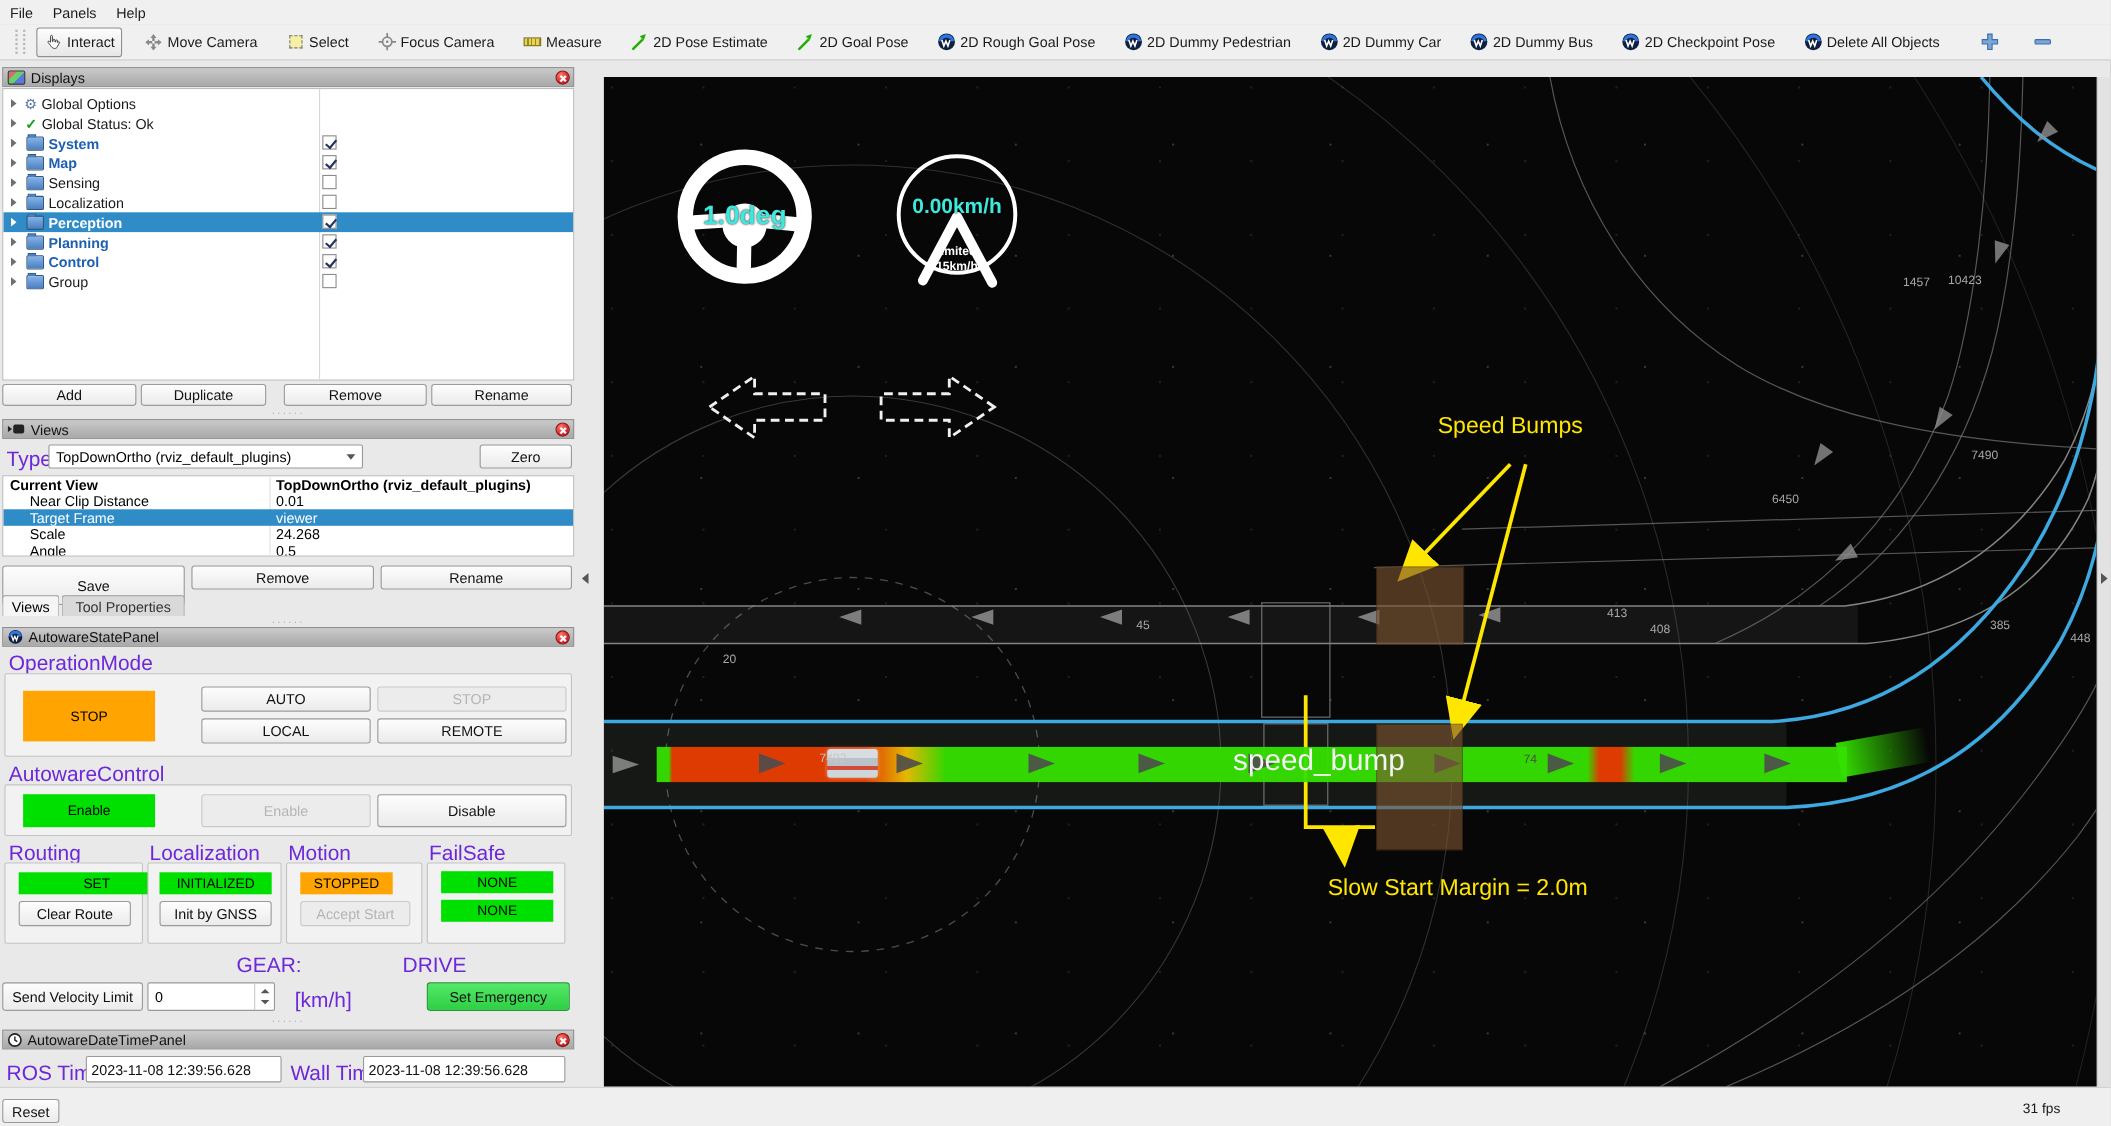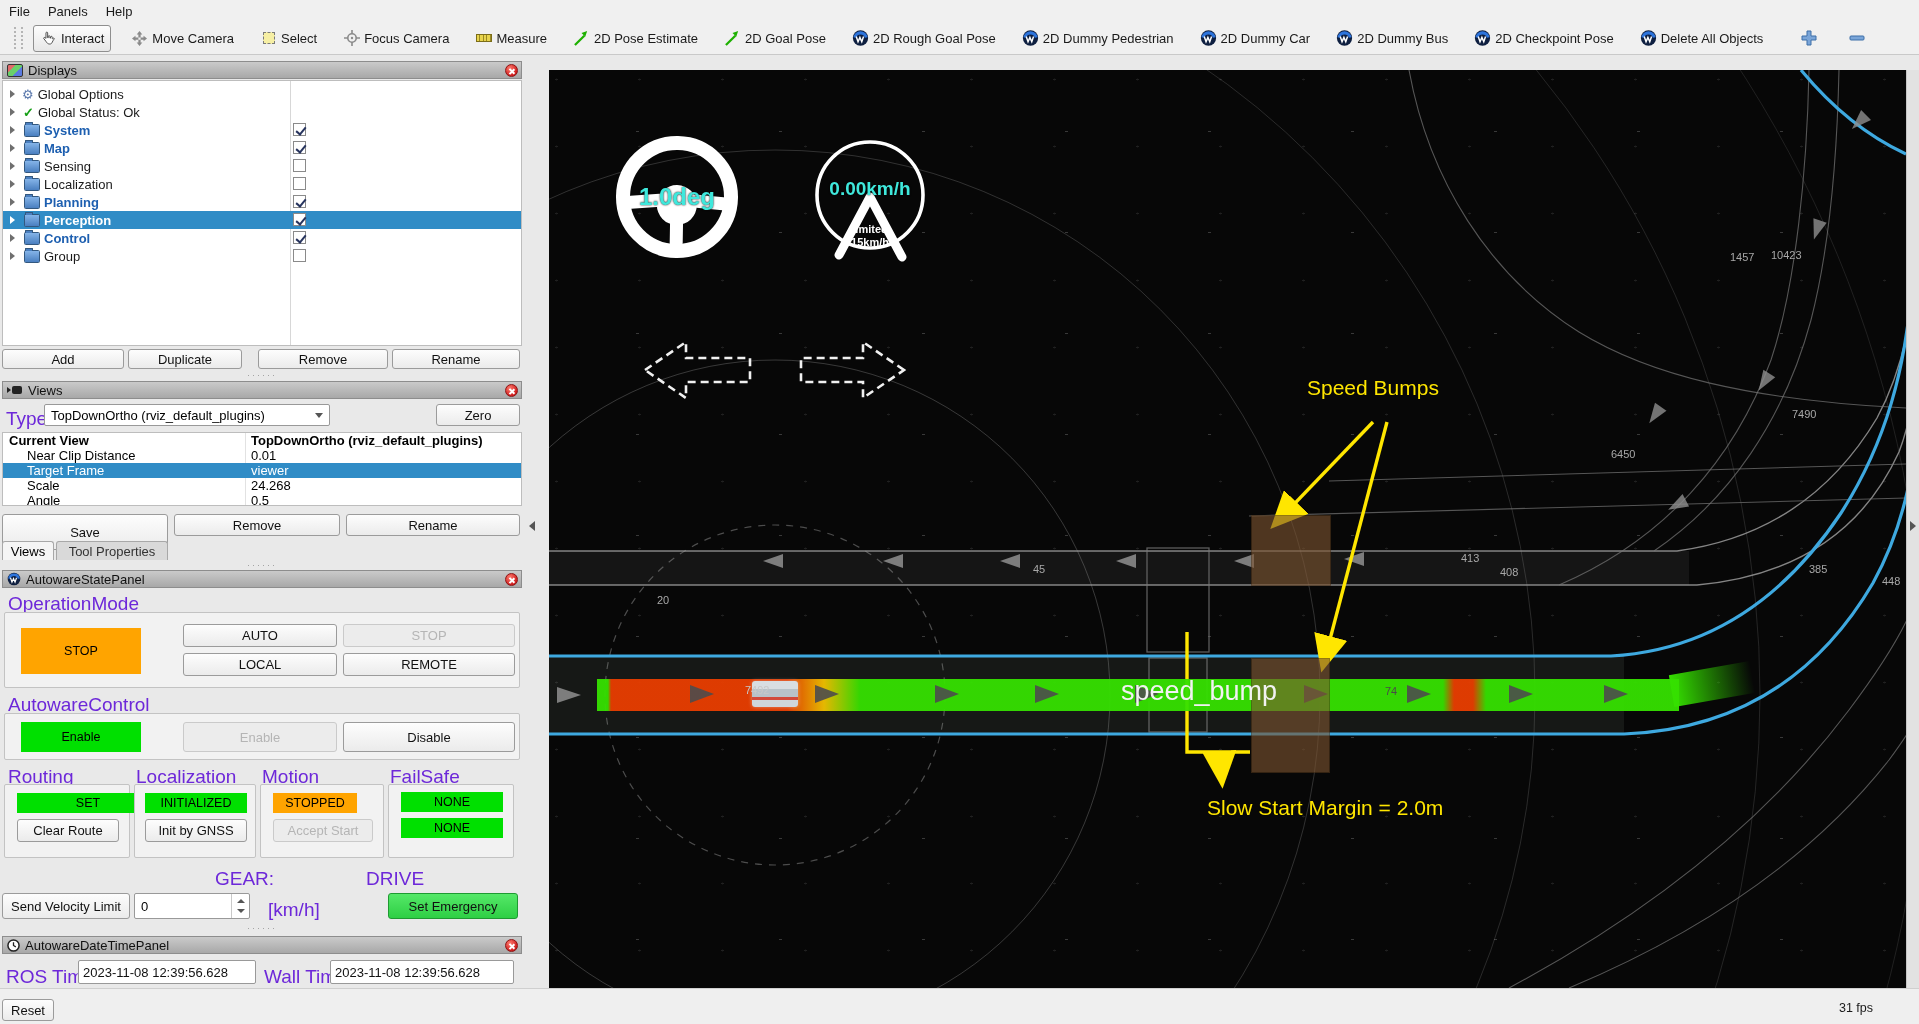--- a/index.html
+++ b/index.html
@@ -244,30 +244,30 @@
         <span class="folder"></span>
         <span class="lbl">Sensing</span>
         <span class="cbx"></span>
       </div>
       <div class="trow">
         <span class="exp"></span>
         <span class="folder"></span>
         <span class="lbl">Localization</span>
         <span class="cbx"></span>
       </div>
-      <div class="trow bold">
-        <span class="exp"></span>
-        <span class="folder"></span>
-        <span class="lbl">Planning</span>
-        <span class="cbx on"></span>
-      </div>
       <div class="trow sel">
         <span class="exp" style="border-left-color:#fff;"></span>
         <span class="folder"></span>
         <span class="lbl">Perception</span>
+        <span class="cbx on"></span>
+      </div>
+      <div class="trow bold">
+        <span class="exp"></span>
+        <span class="folder"></span>
+        <span class="lbl">Planning</span>
         <span class="cbx on"></span>
       </div>
       <div class="trow bold">
         <span class="exp"></span>
         <span class="folder"></span>
         <span class="lbl">Control</span>
         <span class="cbx on"></span>
       </div>
       <div class="trow">
         <span class="exp"></span>

